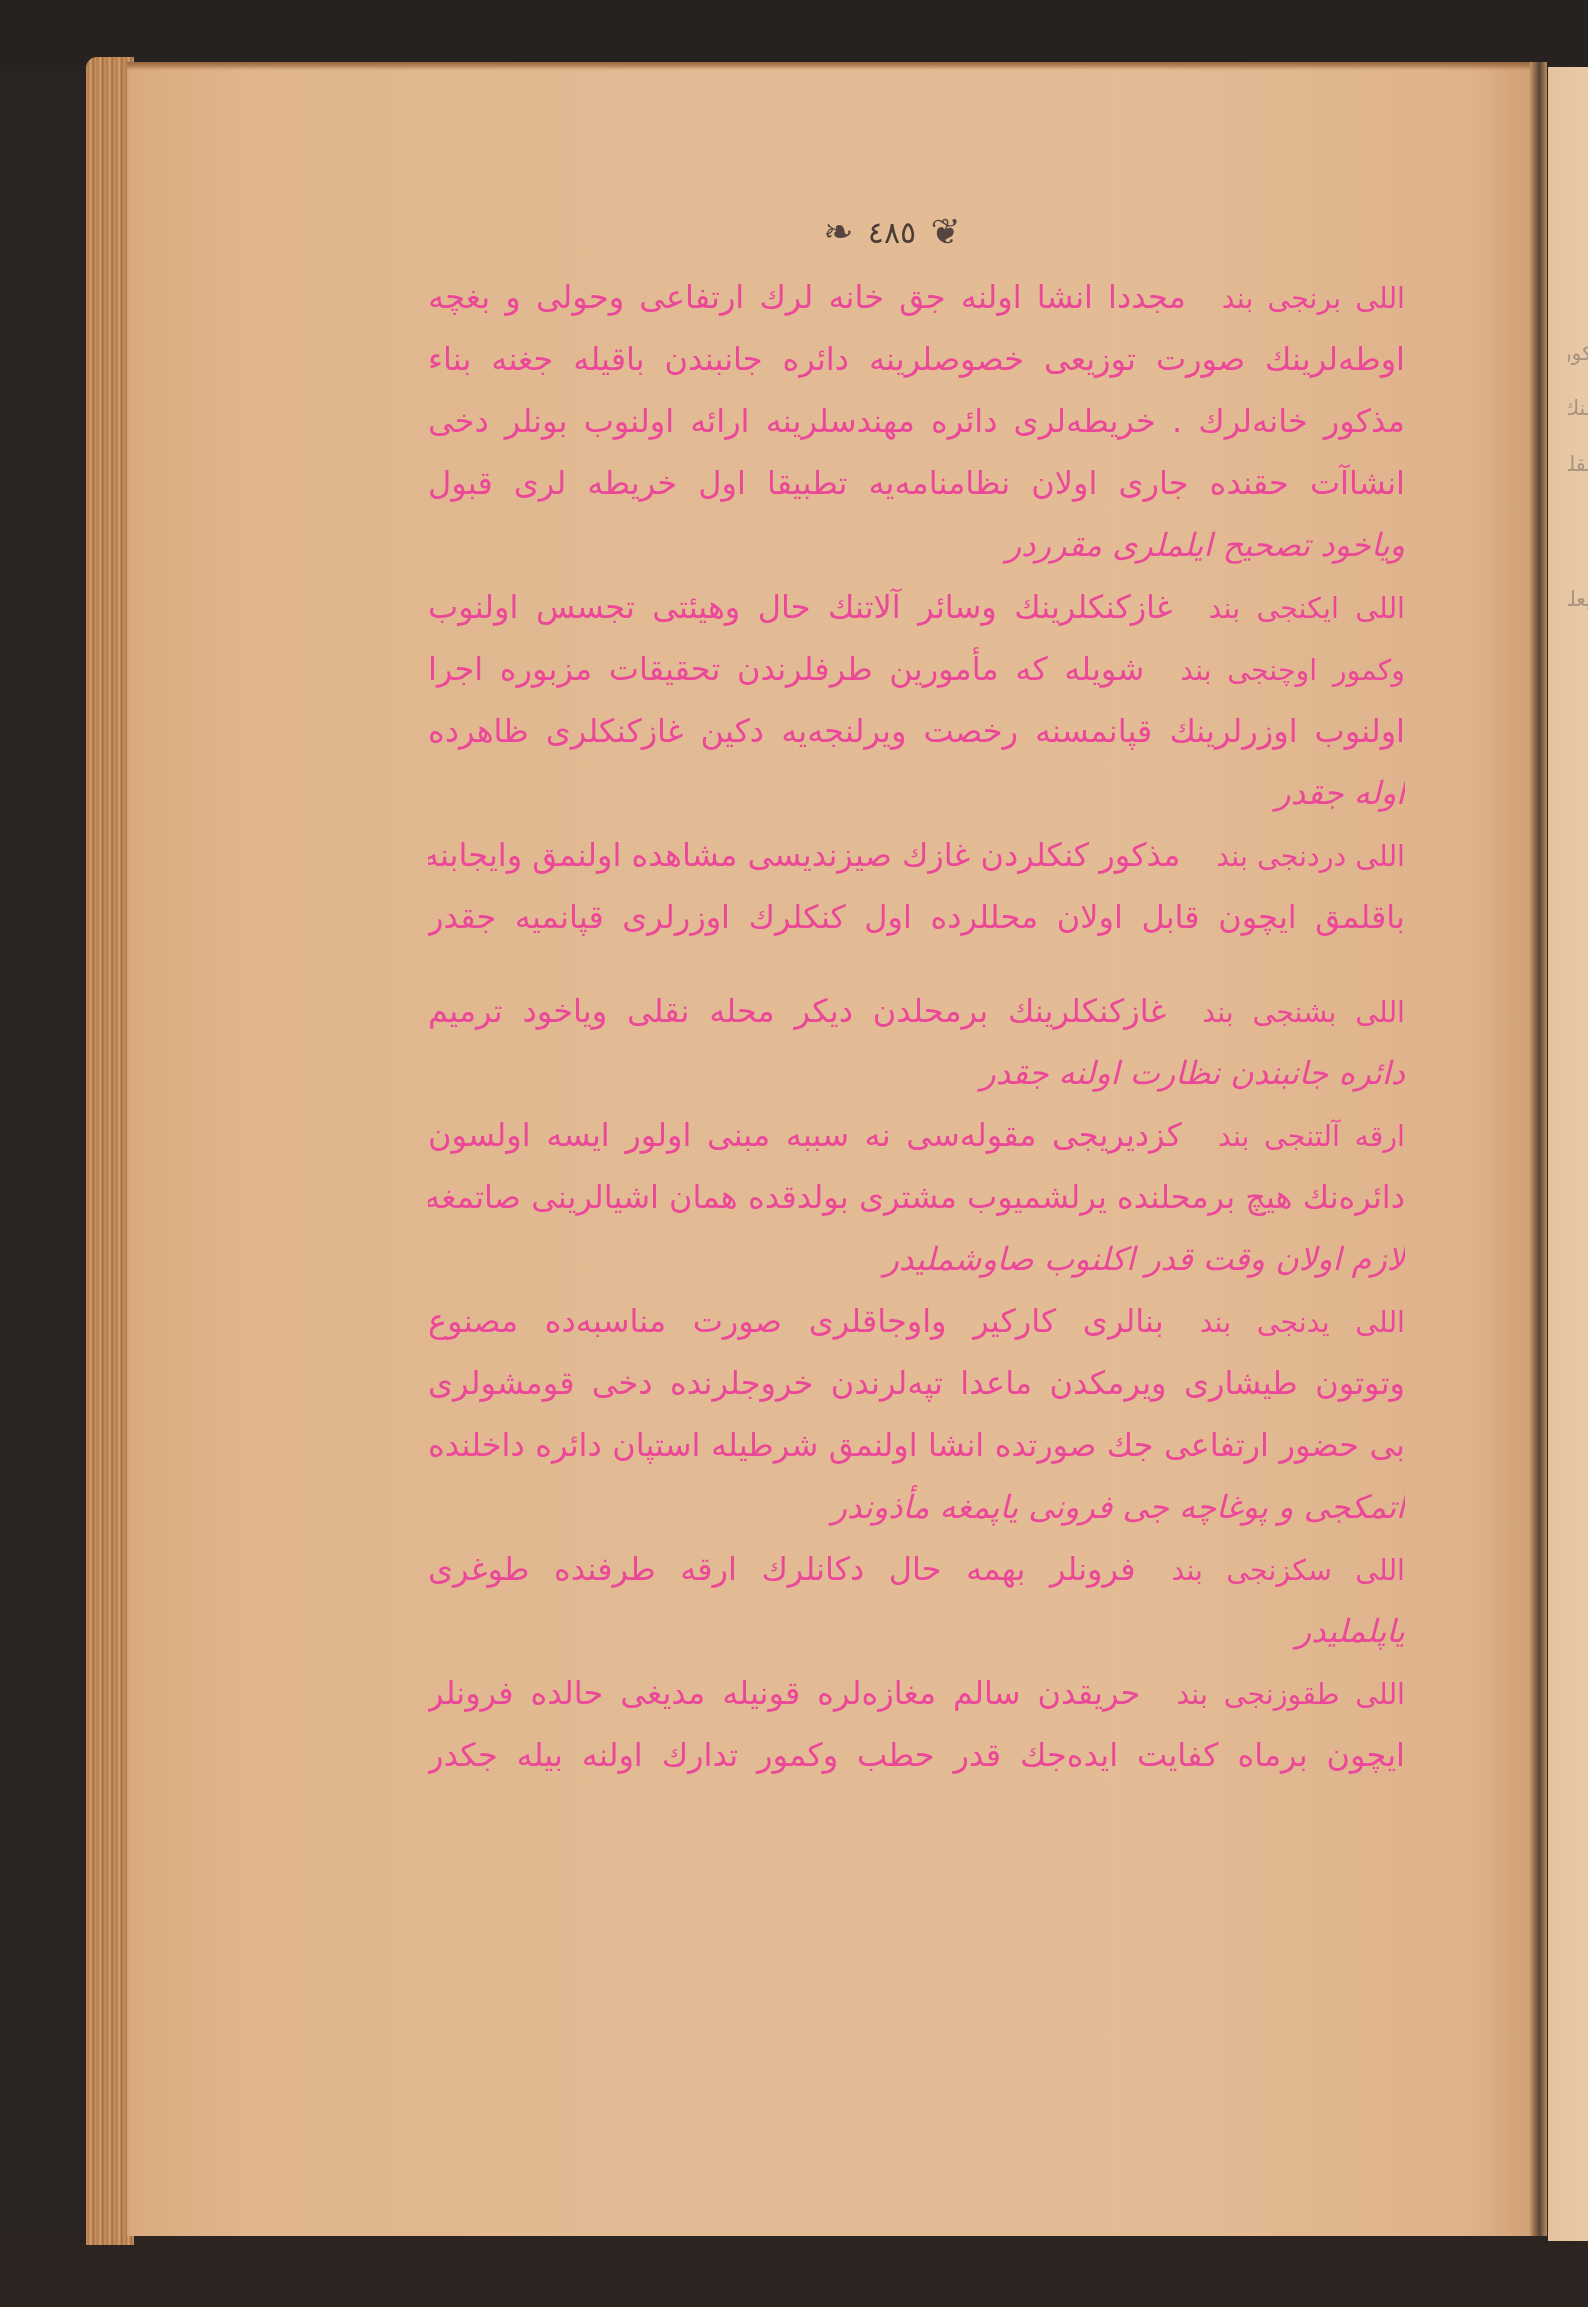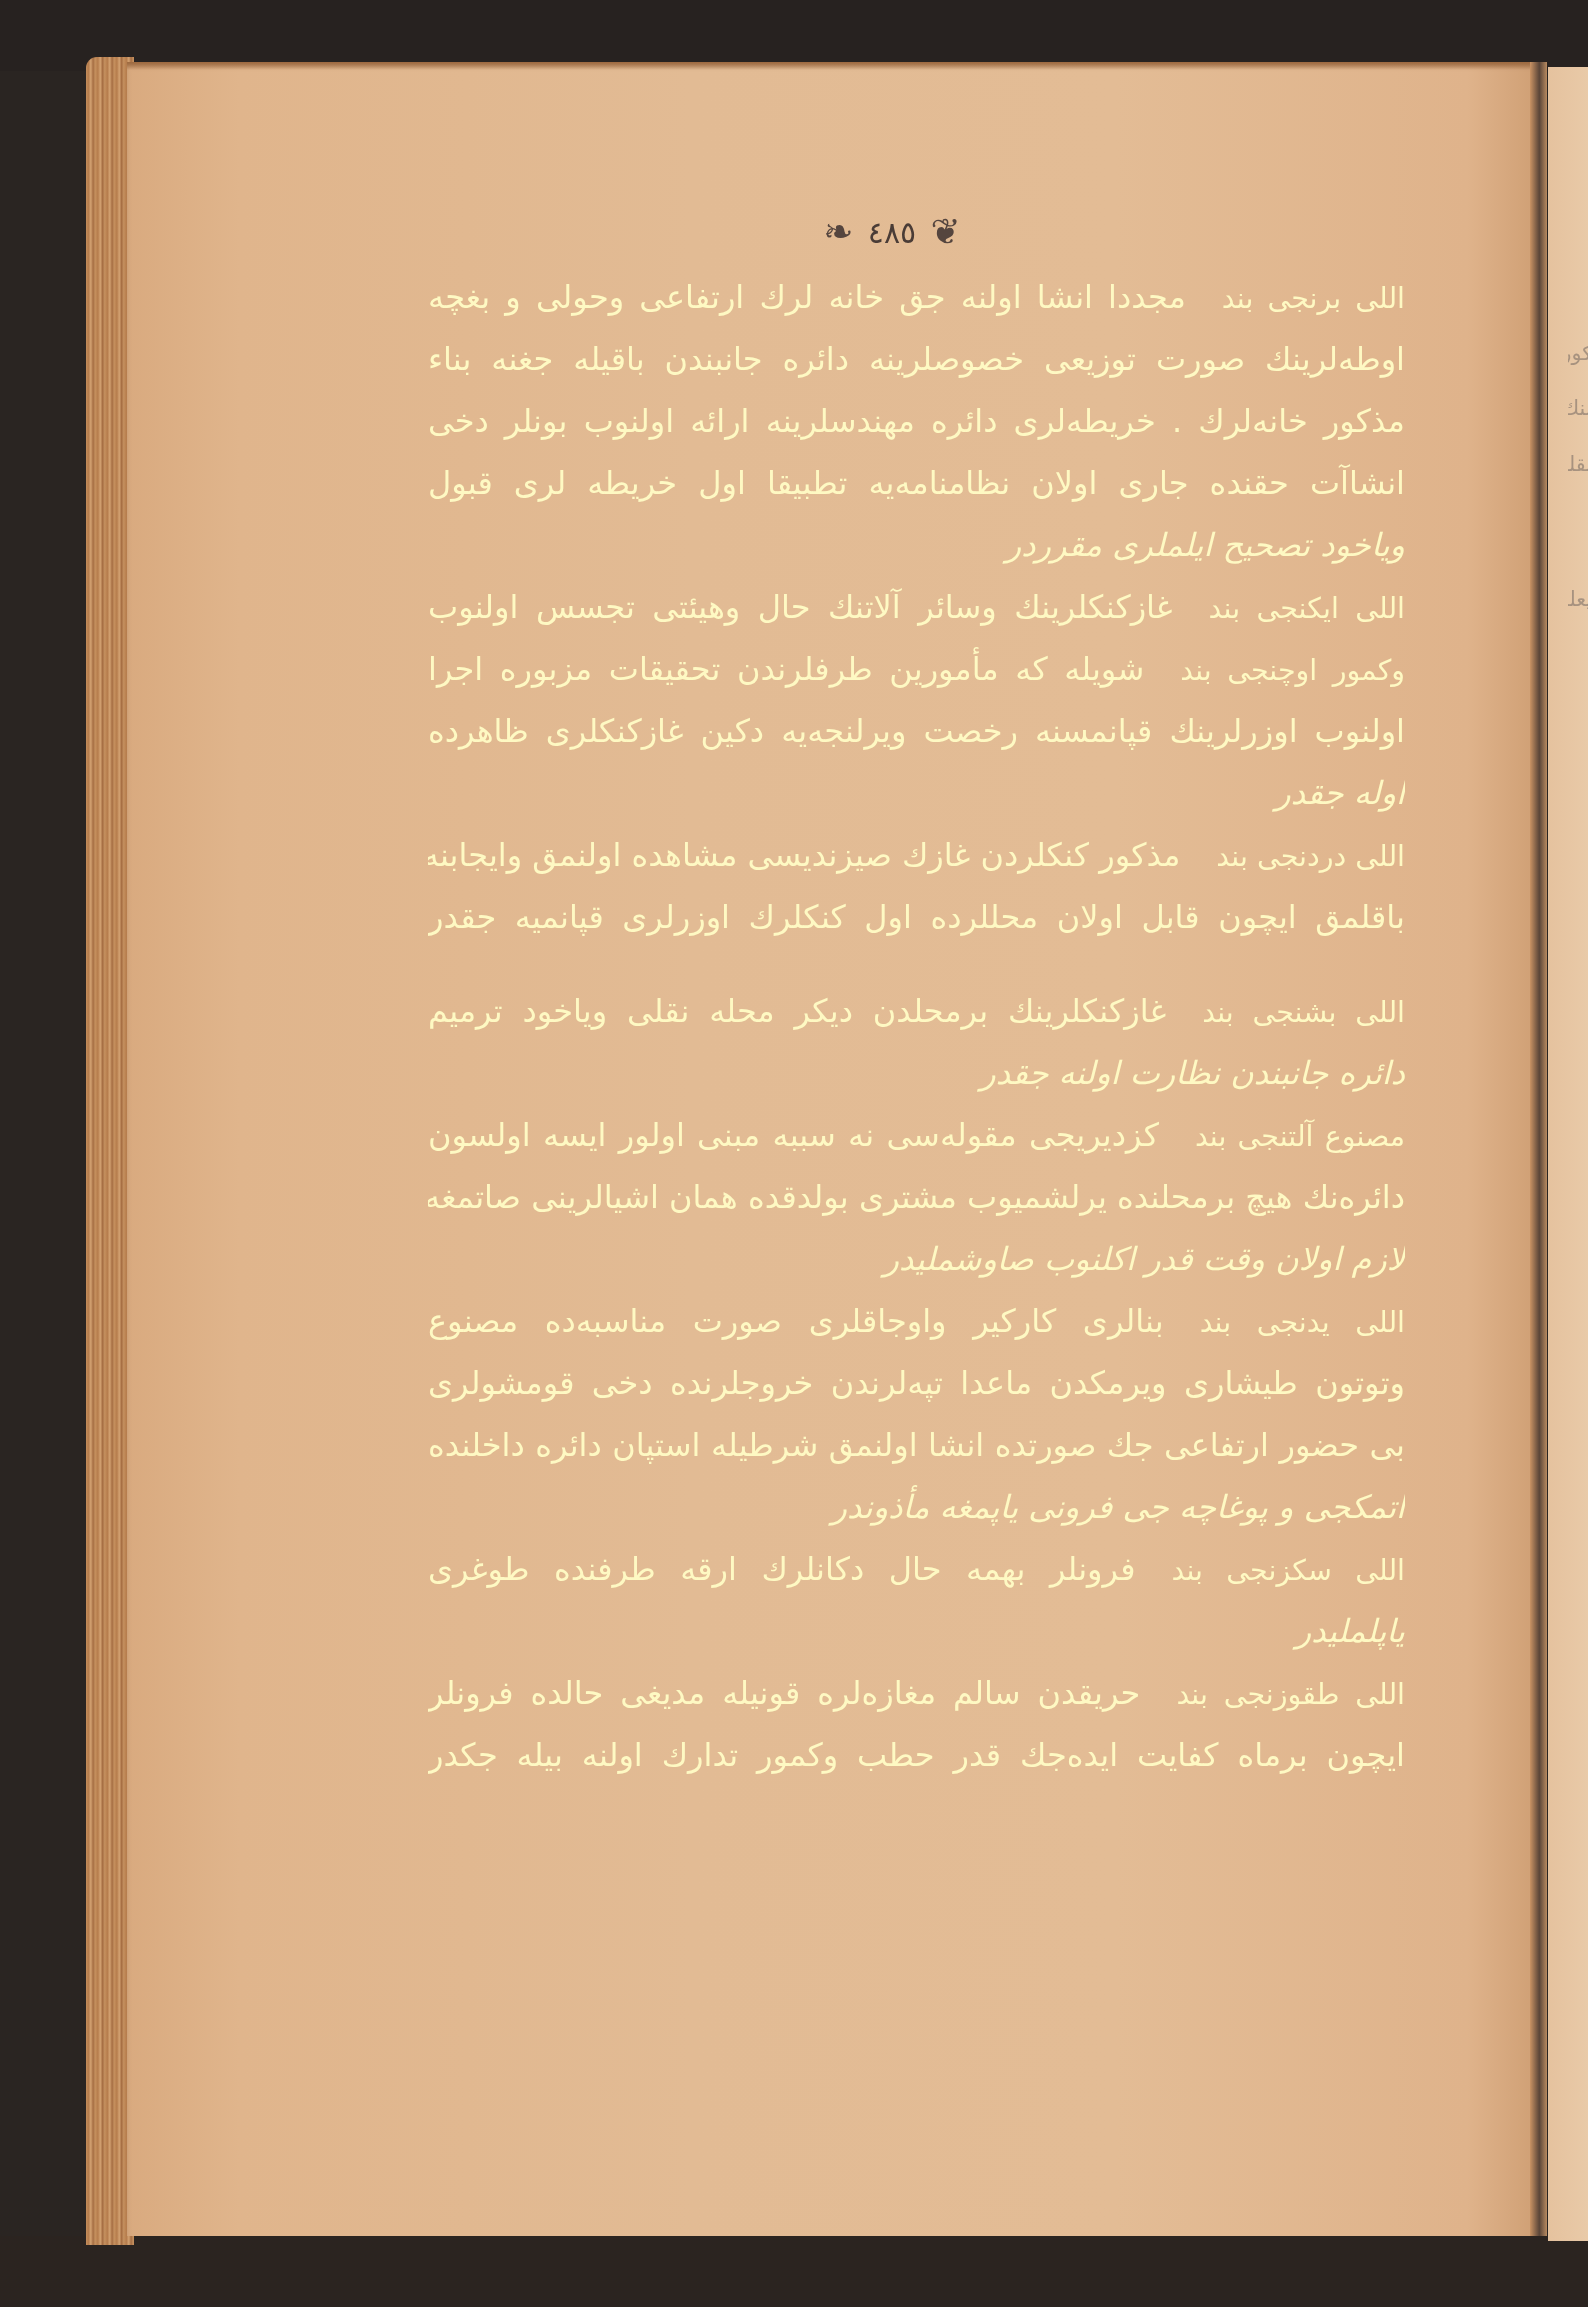--- a/index.html
+++ b/index.html
@@ -41,21 +41,21 @@
     position:absolute; left:793px; top:208px; width:198px; height:48px;
     display:flex; align-items:center; justify-content:center; gap:14.3px;
     color:#4a3c36;
   }
   .ornament { font-size: 36px; line-height: 1; color:#55453e; }
   .page-number { font-family: "DejaVu Sans", sans-serif; font-size: 30px; font-weight: normal; letter-spacing: 1.6px; }
 
   .text-block {
     position:absolute; left:428px; top:266px; width:977px;
     direction: rtl; text-align: justify;
-    color:#fef9c3;
+    color:#ec4899;
     font-family: "DejaVu Sans", sans-serif;
     font-size: 32px;
   }
   .line {
     height: 62px; line-height: 62px;
     white-space: nowrap; overflow: hidden;
     text-align-last: justify;
     display:block;
   }
   .line.short { text-align-last: right; font-style: italic; }
@@ -97,21 +97,21 @@
   <div class="line">اولنوب اوزرلرینك قپانمسنه رخصت ویرلنجه‌یه دکین غازکنکلری ظاهرده</div>
   <div class="line short">اوله جقدر</div>
 
   <div class="line"><span class="label">اللی دردنجی بند</span><span>مذکور کنکلردن غازك صیزندیسی مشاهده اولنمق وایجابنه</span></div>
   <div class="line">باقلمق ایچون قابل اولان محللرده اول کنکلرك اوزرلری قپانمیه جقدر</div>
   <div class="line gap"></div>
 
   <div class="line"><span class="label">اللی بشنجی بند</span><span>غازکنکلرینك برمحلدن دیکر محله نقلی ویاخود ترمیم</span></div>
   <div class="line short">دائره جانبندن نظارت اولنه جقدر</div>
 
-  <div class="line"><span class="label">مصنوع آلتنجی بند</span><span>کزدیریجی مقوله‌سی نه سببه مبنی اولور ایسه اولسون</span></div>
+  <div class="line"><span class="label">ارقه آلتنجی بند</span><span>کزدیریجی مقوله‌سی نه سببه مبنی اولور ایسه اولسون</span></div>
   <div class="line">دائره‌نك هیچ برمحلنده یرلشمیوب مشتری بولدقده همان اشیالرینی صاتمغه</div>
   <div class="line short">لازم اولان وقت قدر اکلنوب صاوشملیدر</div>
 
   <div class="line"><span class="label">اللی یدنجی بند</span><span>بنالری کارکیر واوجاقلری صورت مناسبه‌ده مصنوع</span></div>
   <div class="line">وتوتون طیشاری ویرمکدن ماعدا تپه‌لرندن خروجلرنده دخی قومشولری</div>
   <div class="line">بی حضور ارتفاعی جك صورتده انشا اولنمق شرطیله استپان دائره داخلنده</div>
   <div class="line short">اتمکجی و پوغاچه جی فرونی یاپمغه مأذوندر</div>
 
   <div class="line"><span class="label">اللی سکزنجی بند</span><span>فرونلر بهمه حال دکانلرك ارقه طرفنده طوغری</span></div>
   <div class="line short">یاپلملیدر</div>

